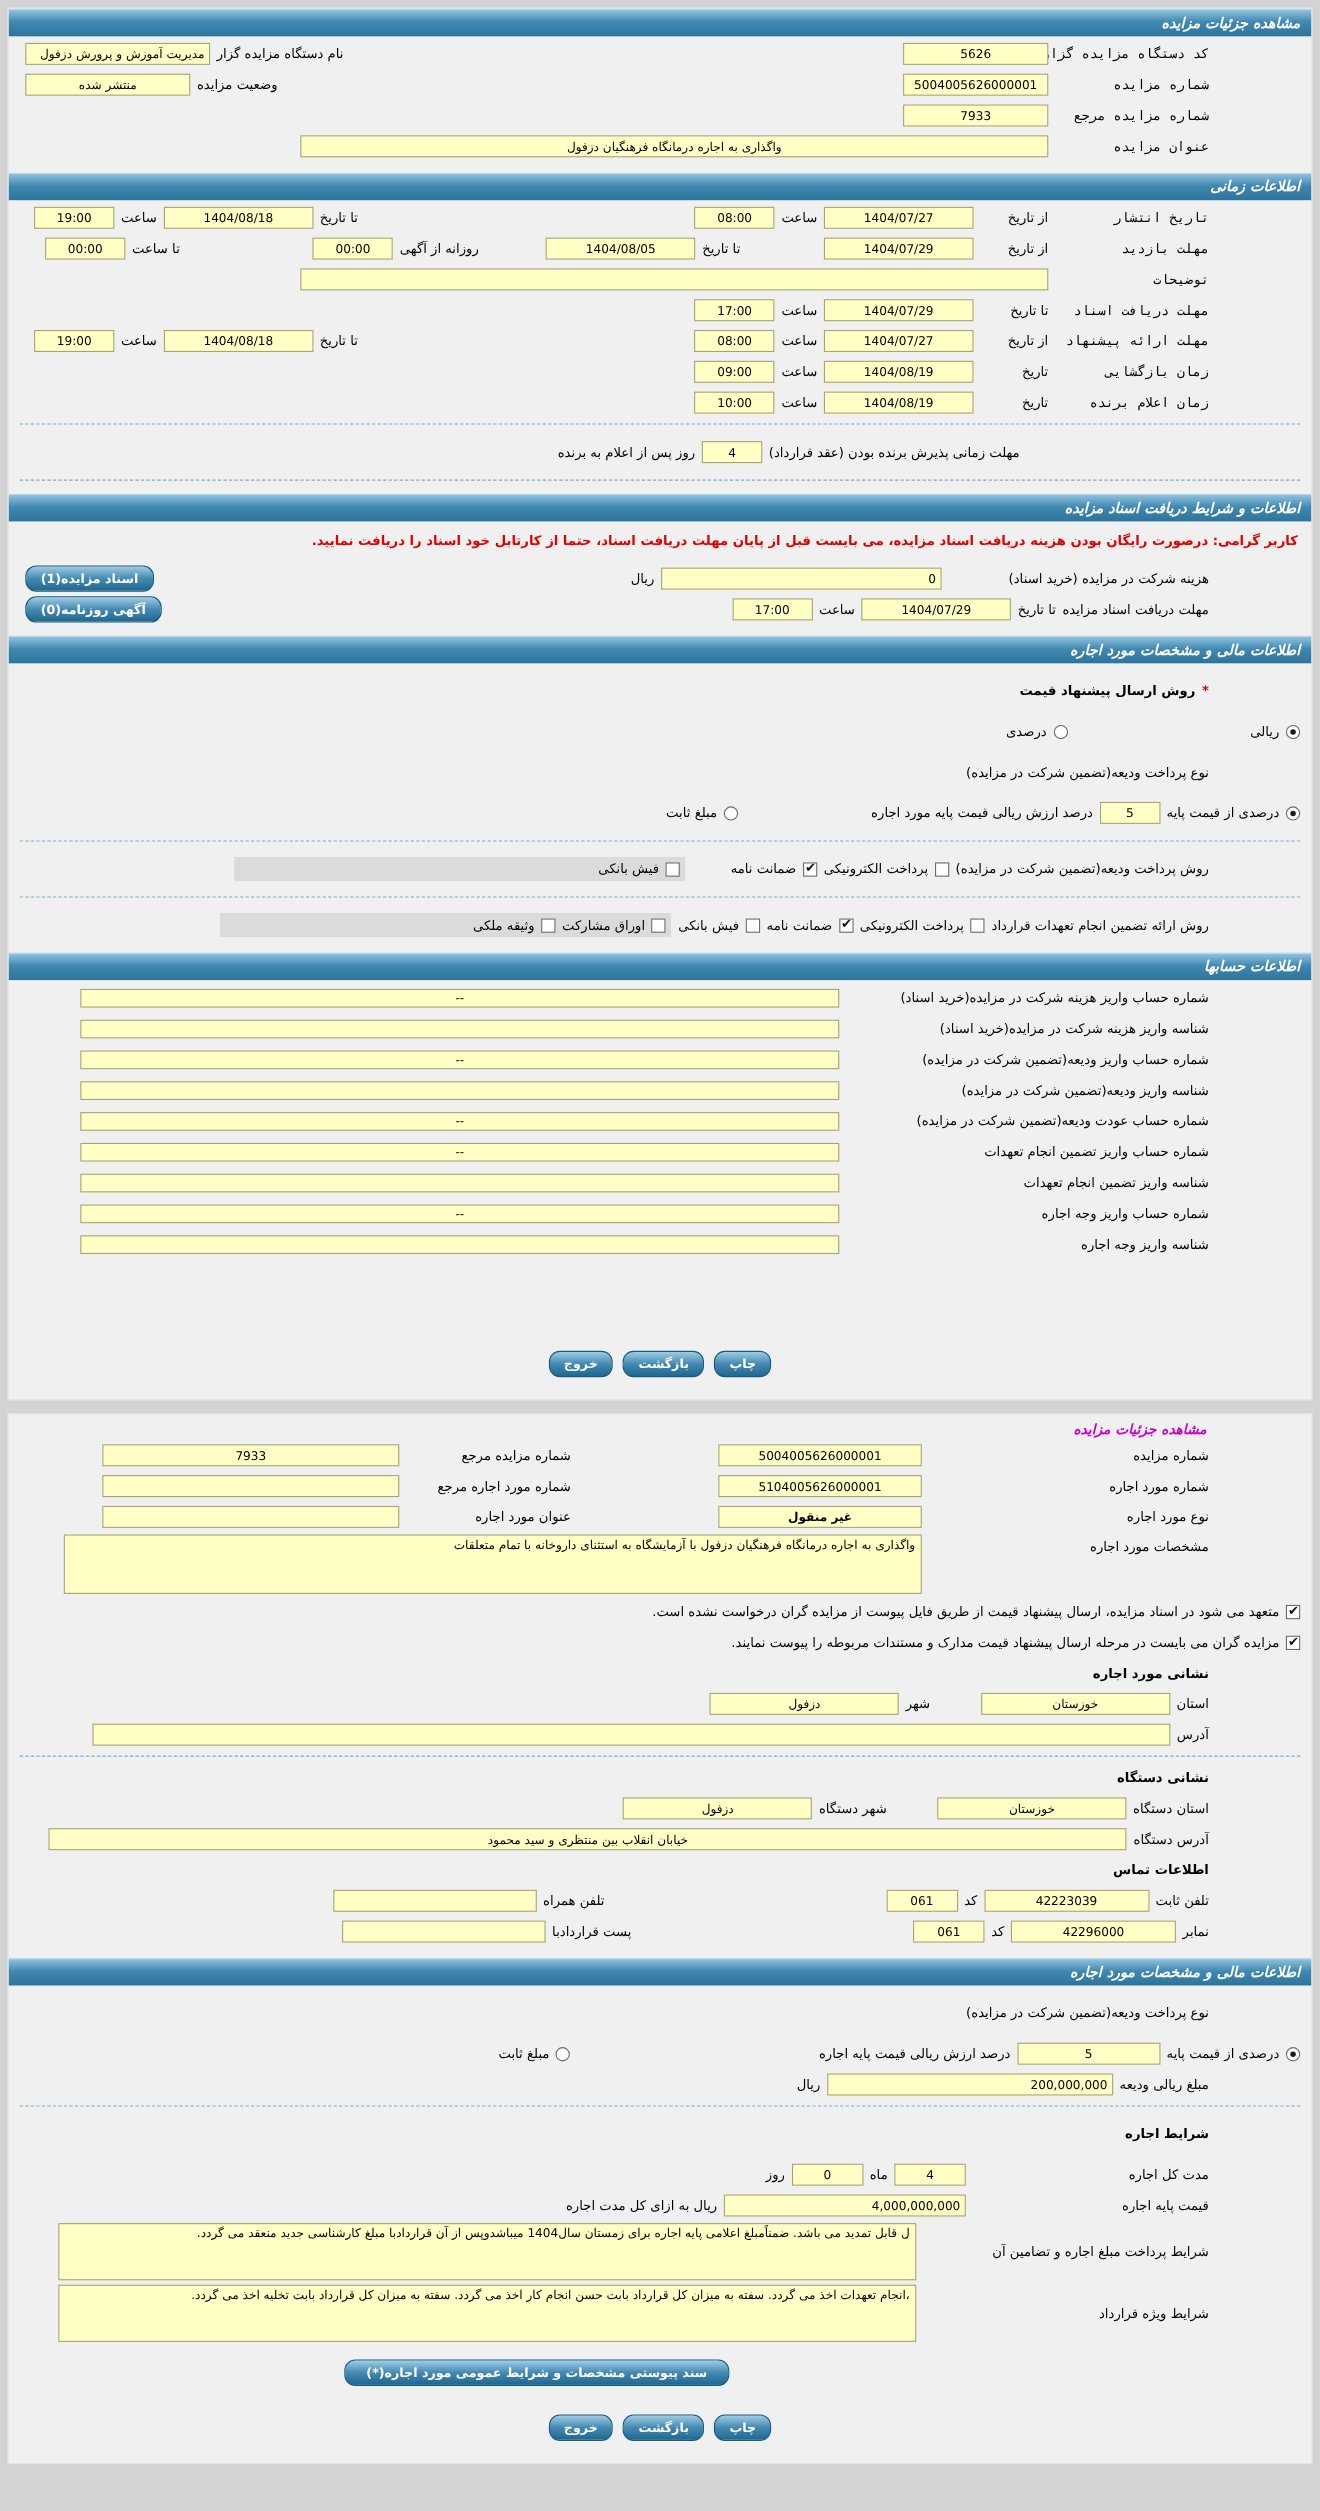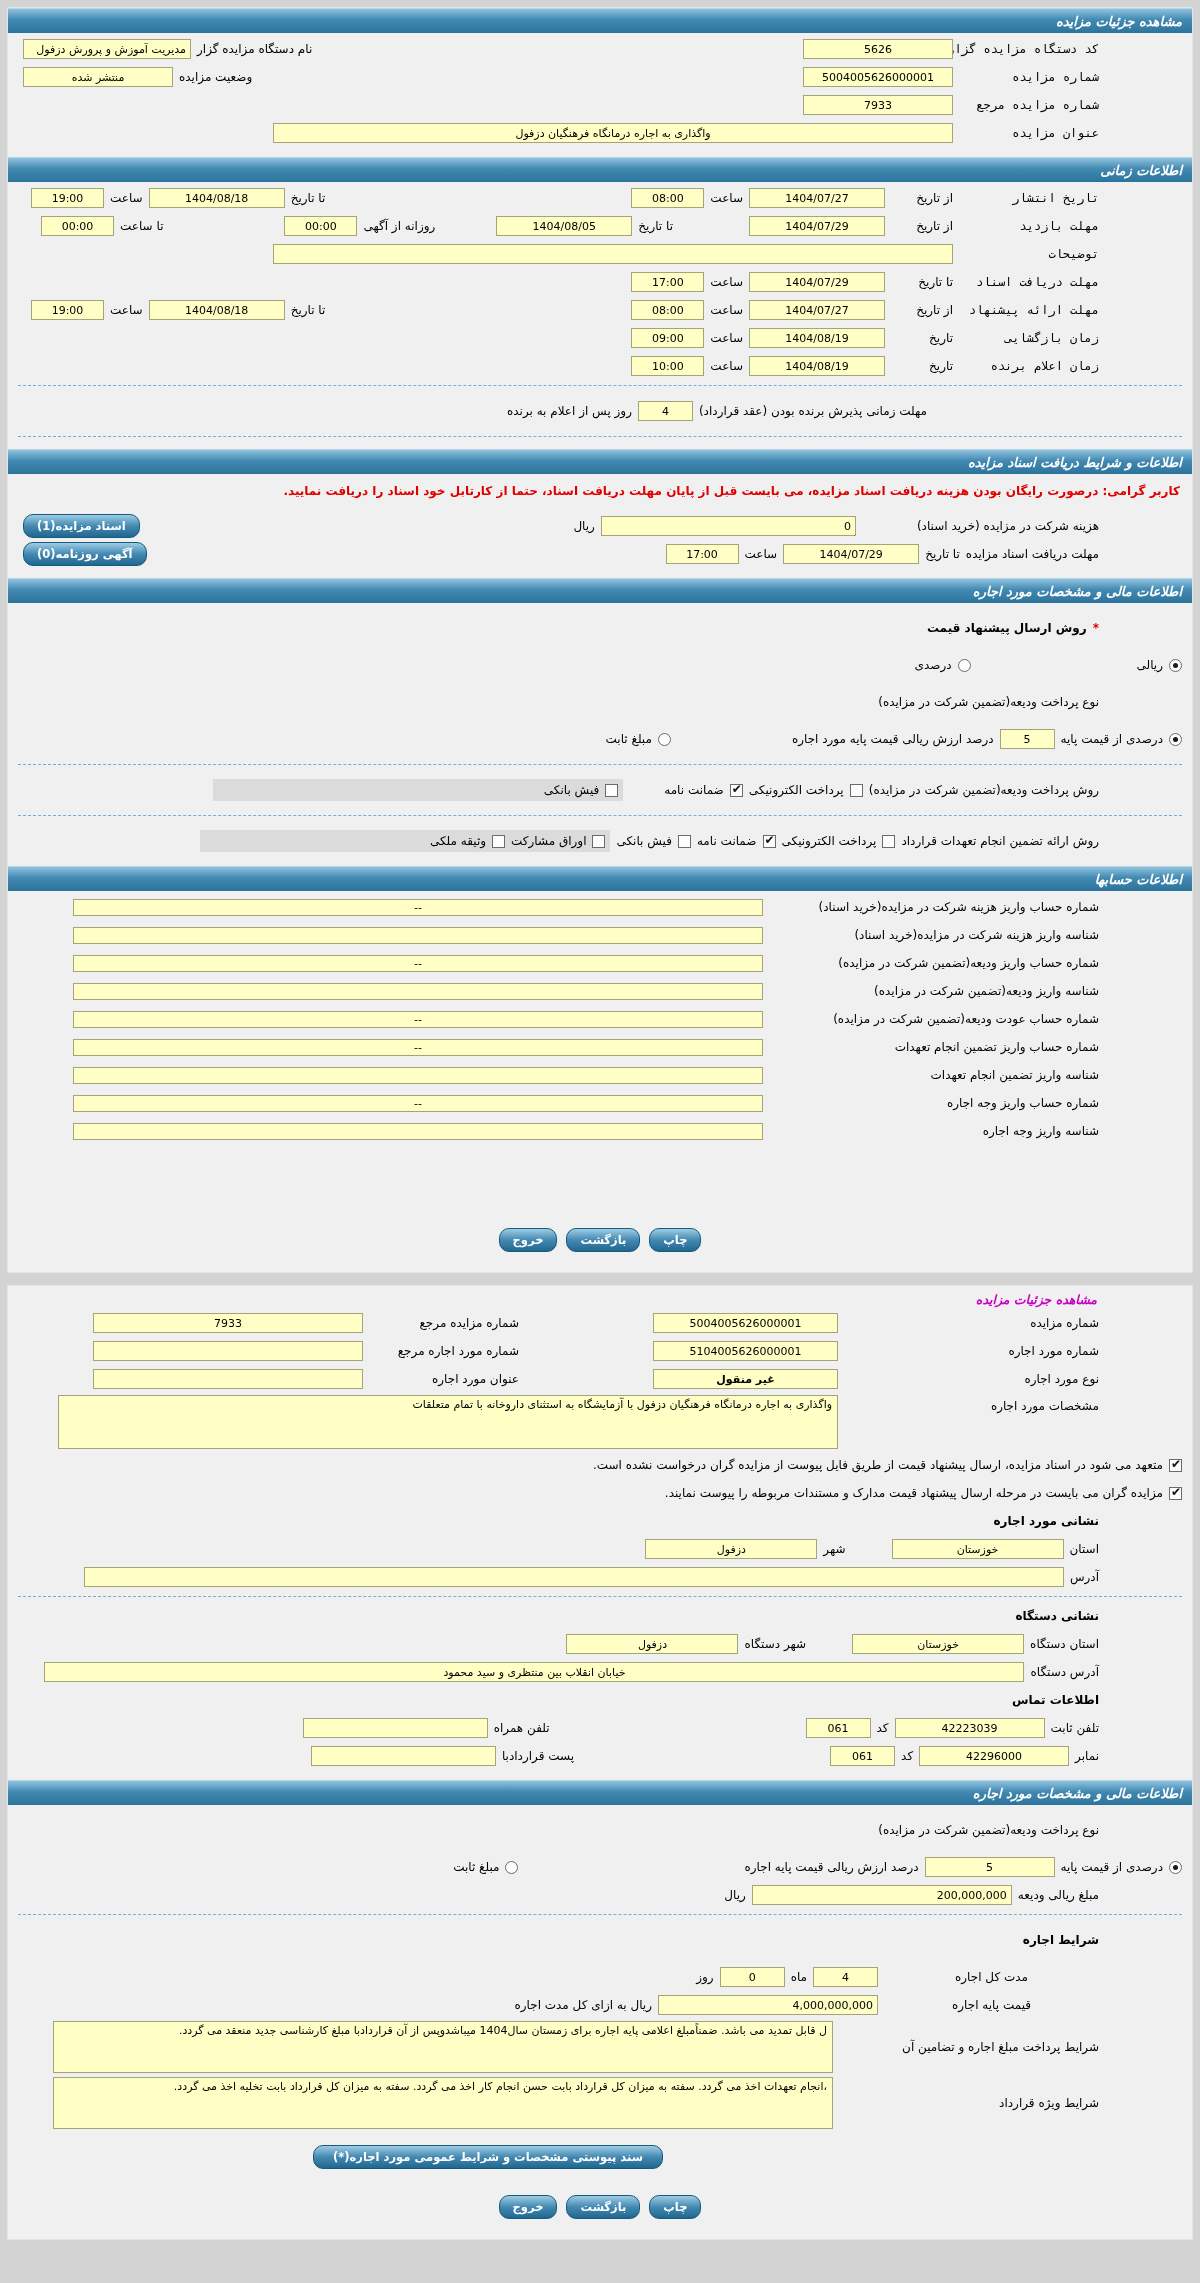--- a/index.html
+++ b/index.html
@@ -20,24 +20,24 @@
   .lbl{white-space:nowrap;}
   .b{font-weight:bold;}
   .red{color:#E10000;font-weight:bold;}
   .inp{background:#FFFFC5;border:1px solid #A3A37C;height:20px;font-family:inherit;font-size:11px;padding:1px 4px;color:#000;direction:rtl;}
   .inp.center{text-align:center;}
   .inp.ltr{direction:ltr;}
   .inp.amt{direction:ltr;text-align:right;}
   .inp.acc{height:17px;}
   .inp.b{font-weight:bold;}
   textarea.ta{background:#FFFFC5;border:1px solid #A3A37C;width:780px;height:54px;font-family:inherit;font-size:11px;padding:2px 5px;resize:none;direction:rtl;color:#000;}
-  .w55{width:55px}.w65{width:65px}.w73{width:73px}.w112{width:136px}.w130{width:150px}.w150{width:150px}
+  .w55{width:55px}.w65{width:65px}.w73{width:73px}.w112{width:136px}.w130{width:132px}.w150{width:150px}
   .w168{width:168px}.w172{width:172px}.w185{width:185px}.w220{width:220px}.w255{width:255px}.w260{width:260px}
   .w270{width:270px}.w680{width:680px}.w690{width:690px}.w980{width:980px}
-  .ls140{width:140px;flex:none;font-family:Liberation Mono, monospace;}.ls150{width:150px;flex:none;}.ls215{width:215px;flex:none;text-align:center;}
+  .ls140{width:140px;flex:none;font-family:Liberation Mono, monospace;}.ls150{width:150px;flex:none;}.ls215{width:215px;flex:none;}
   .ls255{width:255px;flex:none;}.ls260{width:260px;flex:none;}.ls330{width:330px;flex:none;}
   .ds62{width:62px;flex:none;}
   .mr35{margin-right:35px}.mr40{margin-right:40px}.mr55{margin-right:55px}.mr70{margin-right:70px}
   .mr115{margin-right:115px}.mr160{margin-right:160px}.mr220{margin-right:220px}.mr250{margin-right:250px}.mr300{margin-right:300px}
   .radio{width:13px;height:13px;border:1px solid #6B6B6B;border-radius:50%;background:#FDFDFD;display:inline-block;flex:none;position:relative;cursor:pointer;}
   .radio.sel::after{content:"";position:absolute;inset:3px;border-radius:50%;background:#1A1A1A;}
   .chk{width:13px;height:13px;border:1px solid #6B6B6B;background:#FDFDFD;display:inline-block;flex:none;position:relative;cursor:pointer;}
   .chk.on::after{content:"\2714";position:absolute;top:-3px;right:0;font-size:12px;color:#111;}
   .strip{background:#DBDBDB;height:22px;width:410px;display:flex;align-items:center;gap:6px;padding-right:5px;flex:none;}
   .dashed{border-top:1px dashed #74AFD1;margin:7px 10px;}

